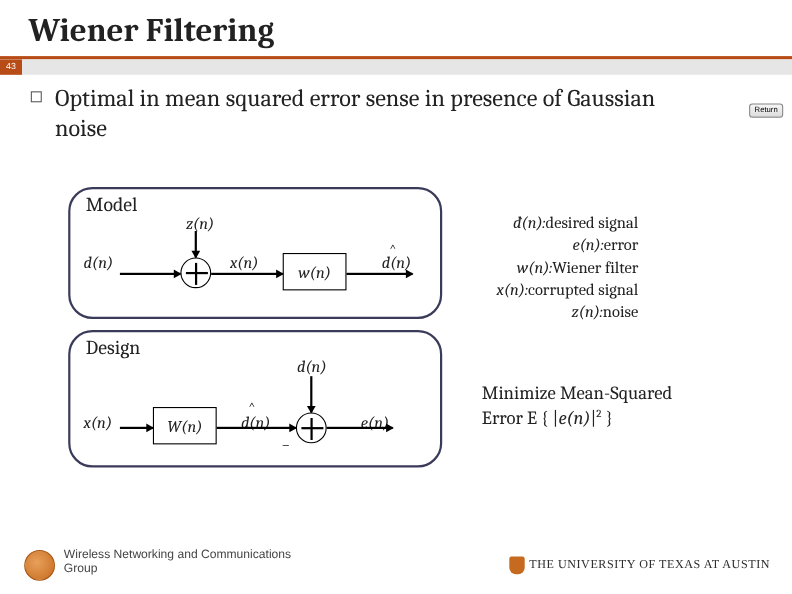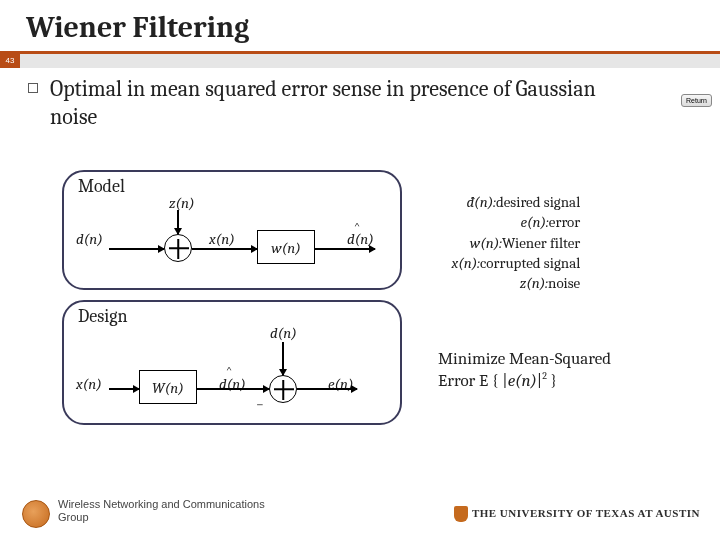--- a/index.html
+++ b/index.html
@@ -25,21 +25,21 @@
   .arrow-r { position: absolute; width: 0; height: 0; border-top: 4px solid transparent; border-bottom: 4px solid transparent; border-left: 7px solid #000; }
   .arrow-d { position: absolute; width: 0; height: 0; border-left: 4px solid transparent; border-right: 4px solid transparent; border-top: 7px solid #000; }
   .legend { position: absolute; font-size: 15px; }
   .legend div { line-height: 1.35; text-align: right; }
   .legend .sym { font-style: italic; display: inline-block; width: 42px; }
   .minimize { position: absolute; font-size: 17px; line-height: 1.3; }
   .sup { font-size: 10px; vertical-align: super; }
   .footer { position: absolute; bottom: 8px; left: 0; right: 0; height: 40px; }
   .wncg-logo { position: absolute; left: 22px; bottom: 4px; width: 28px; height: 28px; border-radius: 50%; background: radial-gradient(circle at 40% 40%, #e8a05a, #c56a1e); border: 1px solid #a65410; }
   .wncg-text { position: absolute; left: 58px; bottom: 8px; font-size: 11px; font-family: Arial, sans-serif; color: #444; line-height: 1.2; }
-  .ut-logo { position: absolute; right: 20px; bottom: 10px; font-size: 11px; font-family: Georgia, serif; color: #2e2e2e; letter-spacing: 0.5px; font-weight: bold; }
+  .ut-logo { position: absolute; right: 20px; bottom: 10px; font-size: 11px; font-family: Georgia, serif; color: #2e2e2e; letter-spacing: 0.5px; }
   .ut-logo .crest { display: inline-block; width: 14px; height: 16px; background: #c56a1e; border-radius: 2px 2px 6px 6px; vertical-align: middle; margin-right: 4px; }
   .minus { position: absolute; font-size: 14px; font-style: normal; }
 </style>
 </head>
 <body>
 
 <div class="title">Wiener Filtering</div>
 <div class="title-underline"></div>
 <div class="pagenum-bar">
   <div class="pagenum">43</div>

